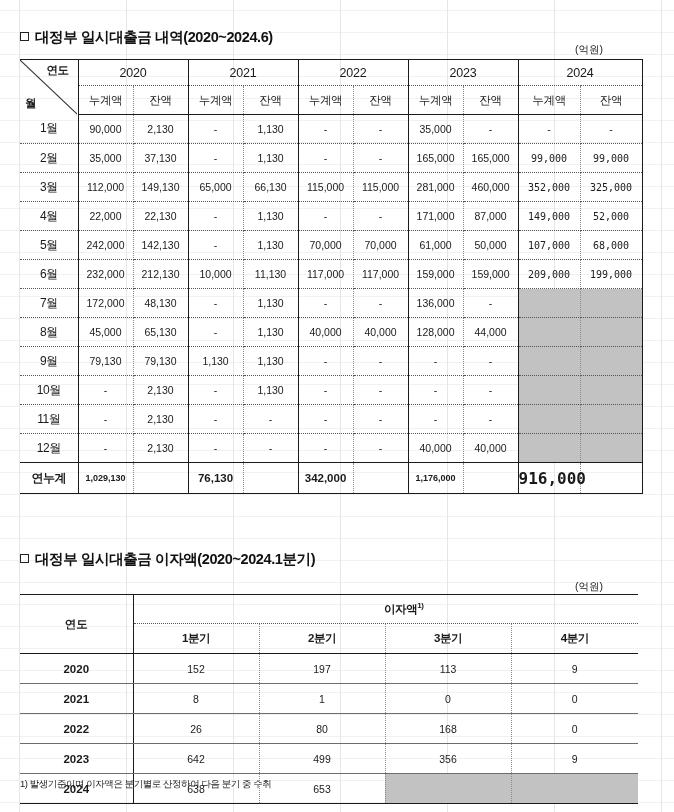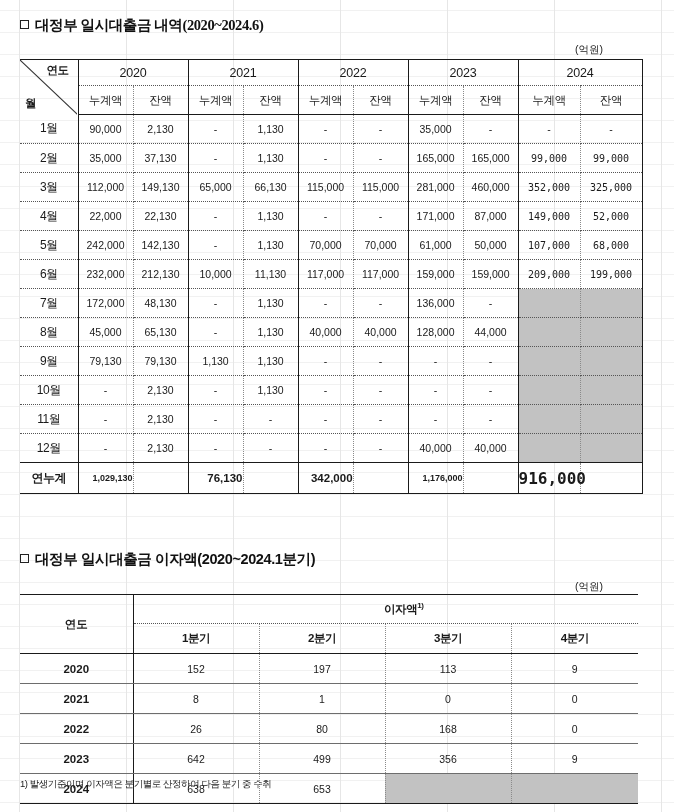--- a/index.html
+++ b/index.html
@@ -93,21 +93,21 @@
   td.corner .lbl-year {
     position: absolute; right: 9px; top: 3px;
     font-weight: bold; font-size: 11.5px; letter-spacing: -0.5px;
   }
   td.corner .lbl-month {
     position: absolute; left: 5px; bottom: 4px;
     font-weight: bold; font-size: 11.5px; letter-spacing: -0.5px;
   }
 
   tr.total td { font-weight: bold; }
-  tr.total td.num { font-size: 11.5px; text-align: right; }
+  tr.total td.num { font-size: 11.5px; }
   tr.total td.small { font-size: 9px; font-weight: bold; }
   tr.total td.mono { font-size: 16px; font-weight: bold; }
 
   
   .t2 { font-size: 11px; }
   .t2 td { height: 30px; }
   .t2 .yr { font-weight: bold; font-size: 11.5px; }
   .t2 .q  { font-weight: bold; font-size: 11.5px; letter-spacing: -0.4px; }
   .t2 .grp { font-weight: bold; font-size: 11.5px; letter-spacing: -0.4px; padding-left: 36px; }
   .t2 .grp sup { font-size: 8px; vertical-align: super; }
@@ -119,21 +119,21 @@
     white-space: nowrap;
   }
 </style>
 </head>
 <body>
 
 <div id="sheet-bg"></div>
 
 <div id="page">
 
-  <div class="block" style="left:20px; top:16px;font-family:Liberation Serif, serif;">
+  <div class="block" style="left:20px; top:28px;">
     <div class="title">
       <span class="cb"></span><span>대정부 일시대출금 내역(2020~2024.6)</span>
     </div>
   </div>
 
   <div class="unit" style="left:575px; top:43px;">(억원)</div>
 
   <table class="grid" style="position:absolute; left:20px; top:59px; width:612px;">
     <colgroup>
       <col style="width:58px">

